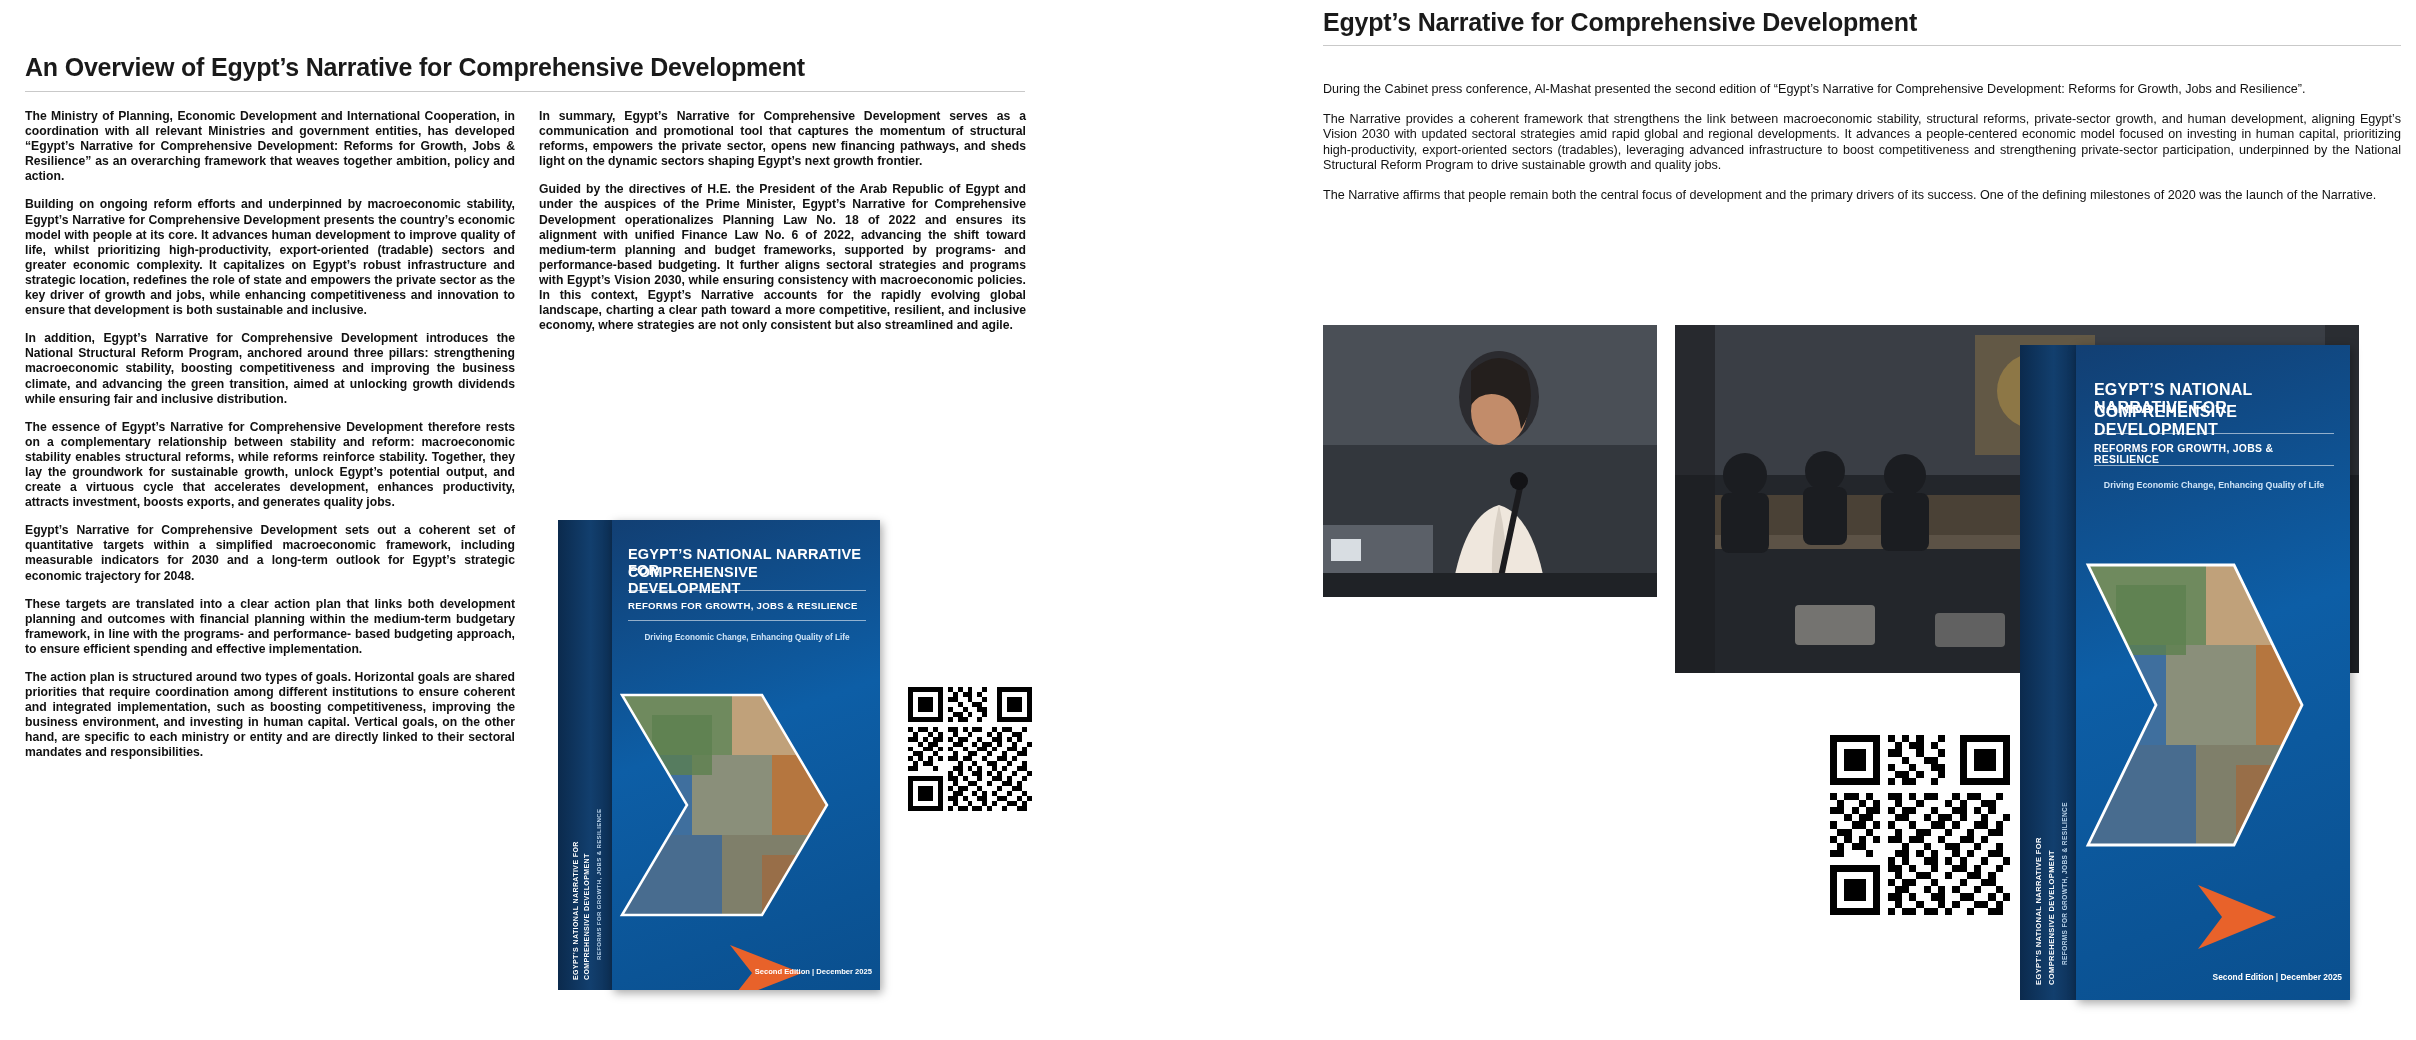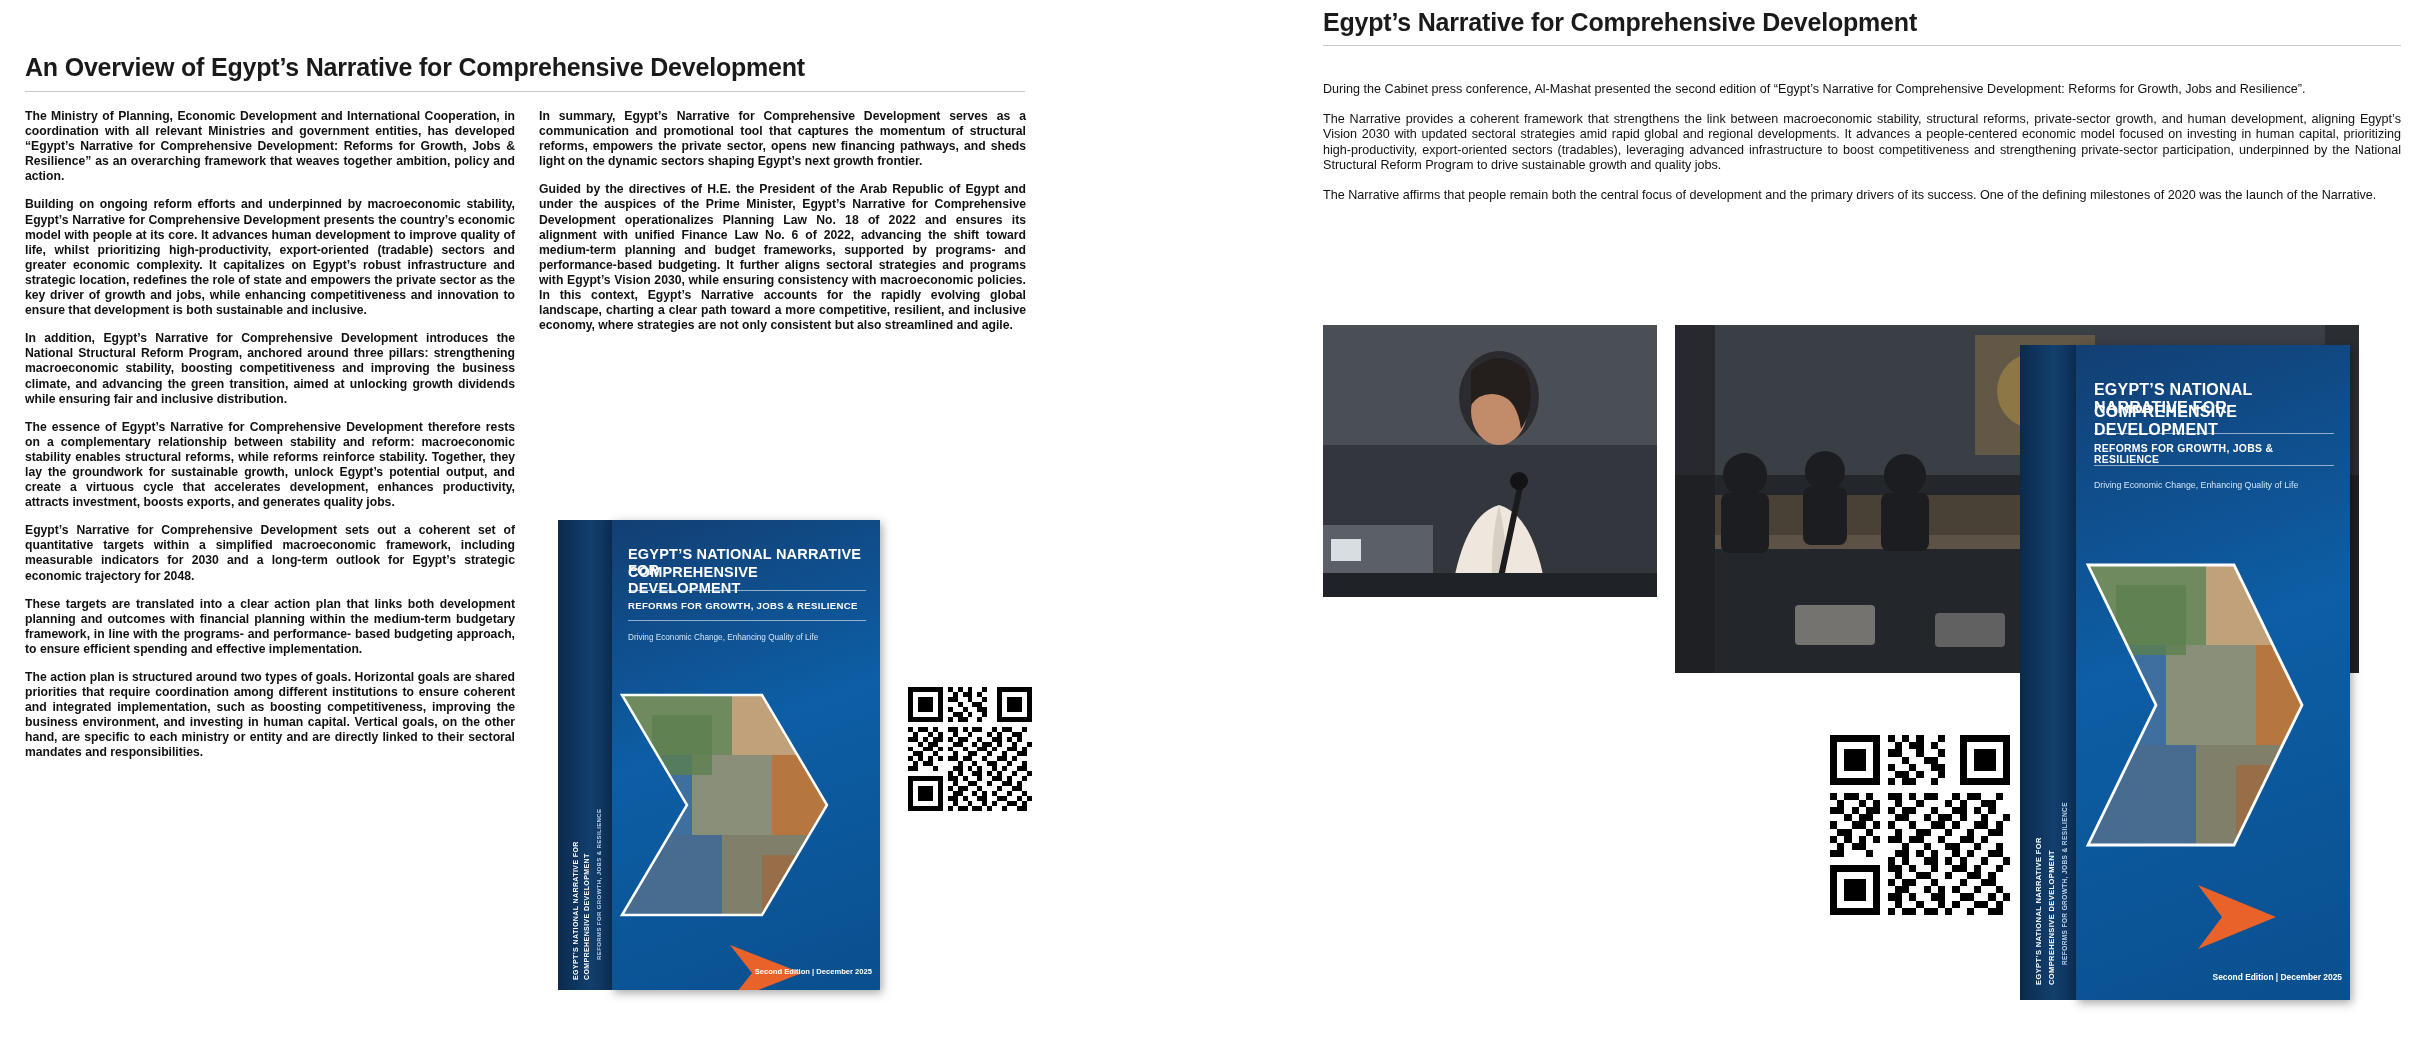--- a/index.html
+++ b/index.html
@@ -194,21 +194,22 @@
     letter-spacing: 0.2px;
   }
   .bk-sub {
     position: absolute;
     color: #ffffff;
     font-weight: 700;
   }
   .bk-tag {
     position: absolute;
     color: #cfe4f7;
-    font-weight: 400;
+    font-weight: 700;
+    text-align: center;
   }
   .bk-edition {
     position: absolute;
     color: #ffffff;
     font-weight: 700;
     right: 8px;
   }
   .bk-rule {
     position: absolute;
     background: rgba(255,255,255,0.55);

